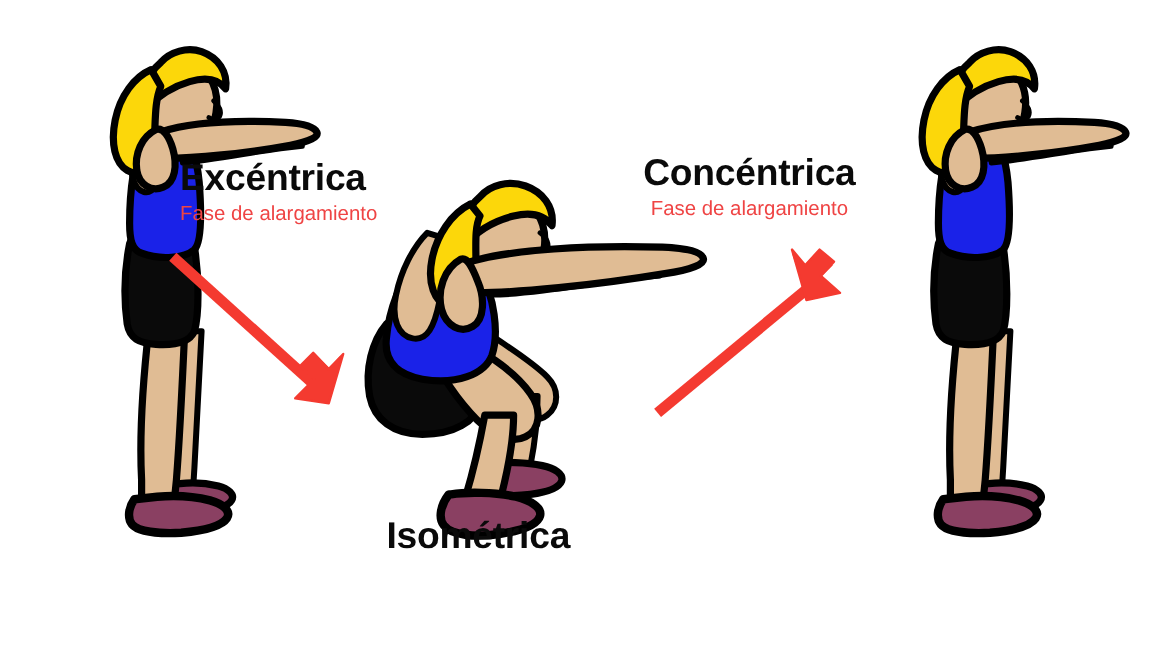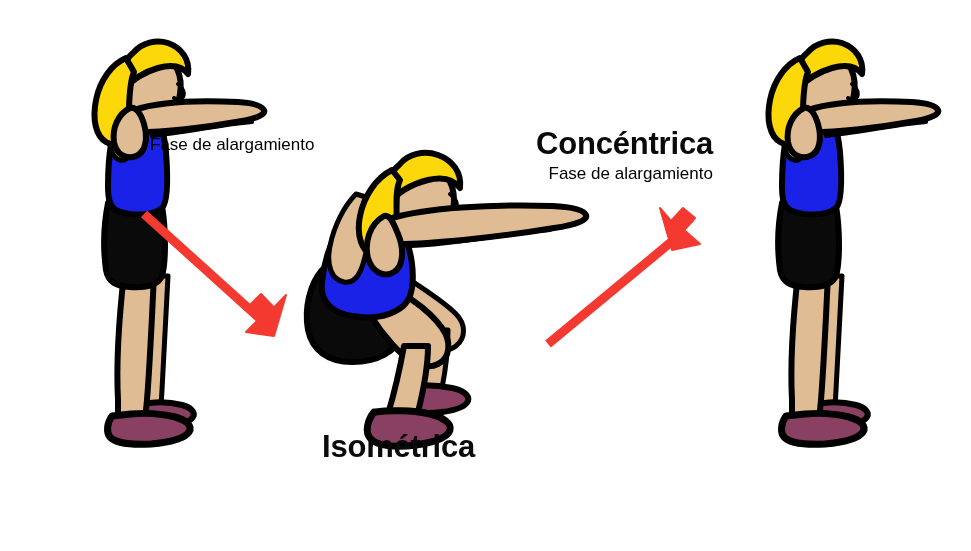--- a/index.html
+++ b/index.html
@@ -35,24 +35,24 @@
     font-size: 31px;
     font-weight: bold;
     line-height: 1.06;
     letter-spacing: -0.2px;
     color: #0a0a0a;
   }
   .label-sub {
     font-size: 17px;
     font-weight: normal;
     line-height: 1.5;
-    color: #000000;
+    color: #ef4444;
   }
   #lbl-ecc  { left: 150px; top: 132px; text-align: left; }
-  #lbl-con  { left: 536px; top: 128px; text-align: right; }
+  #lbl-con  { left: 536px; top: 128px; text-align: center; }
   #lbl-iso  { left: 322px; top: 431px; text-align: left; }
 </style>
 </head>
 <body>
 
 <div id="canvas">
 
   <svg class="figure-layer" viewBox="0 0 971 551" xmlns="http://www.w3.org/2000/svg">
 
     <defs>
@@ -179,20 +179,21 @@
     </g>
 
     <g>
       <line x1="548" y1="344" x2="676" y2="238" stroke="#F43A30" stroke-width="9" stroke-linecap="butt"></line>
       <path d="M682,232 L661,236 L672,247 L660,259 L672,271 L684,259 L694,269 Z" fill="#F43A30" transform="rotate(180 677,240)"></path>
       <path d="M680,230 L652,236 L668,250 L657,262 L669,272 L681,259 L692,272 Z" fill="#F43A30" stroke="#F43A30" stroke-width="2" stroke-linejoin="round" transform="rotate(180 676,240)"></path>
     </g>
   </svg>
 
   <div class="label-block" id="lbl-ecc">
+    <div class="label-title">Excéntrica</div>
     <div class="label-sub">Fase de alargamiento</div>
   </div>
 
   <div class="label-block" id="lbl-con">
     <div class="label-title">Concéntrica</div>
     <div class="label-sub">Fase de alargamiento</div>
   </div>
 
   <div class="label-block" id="lbl-iso">
     <div class="label-title">Isométrica</div>

